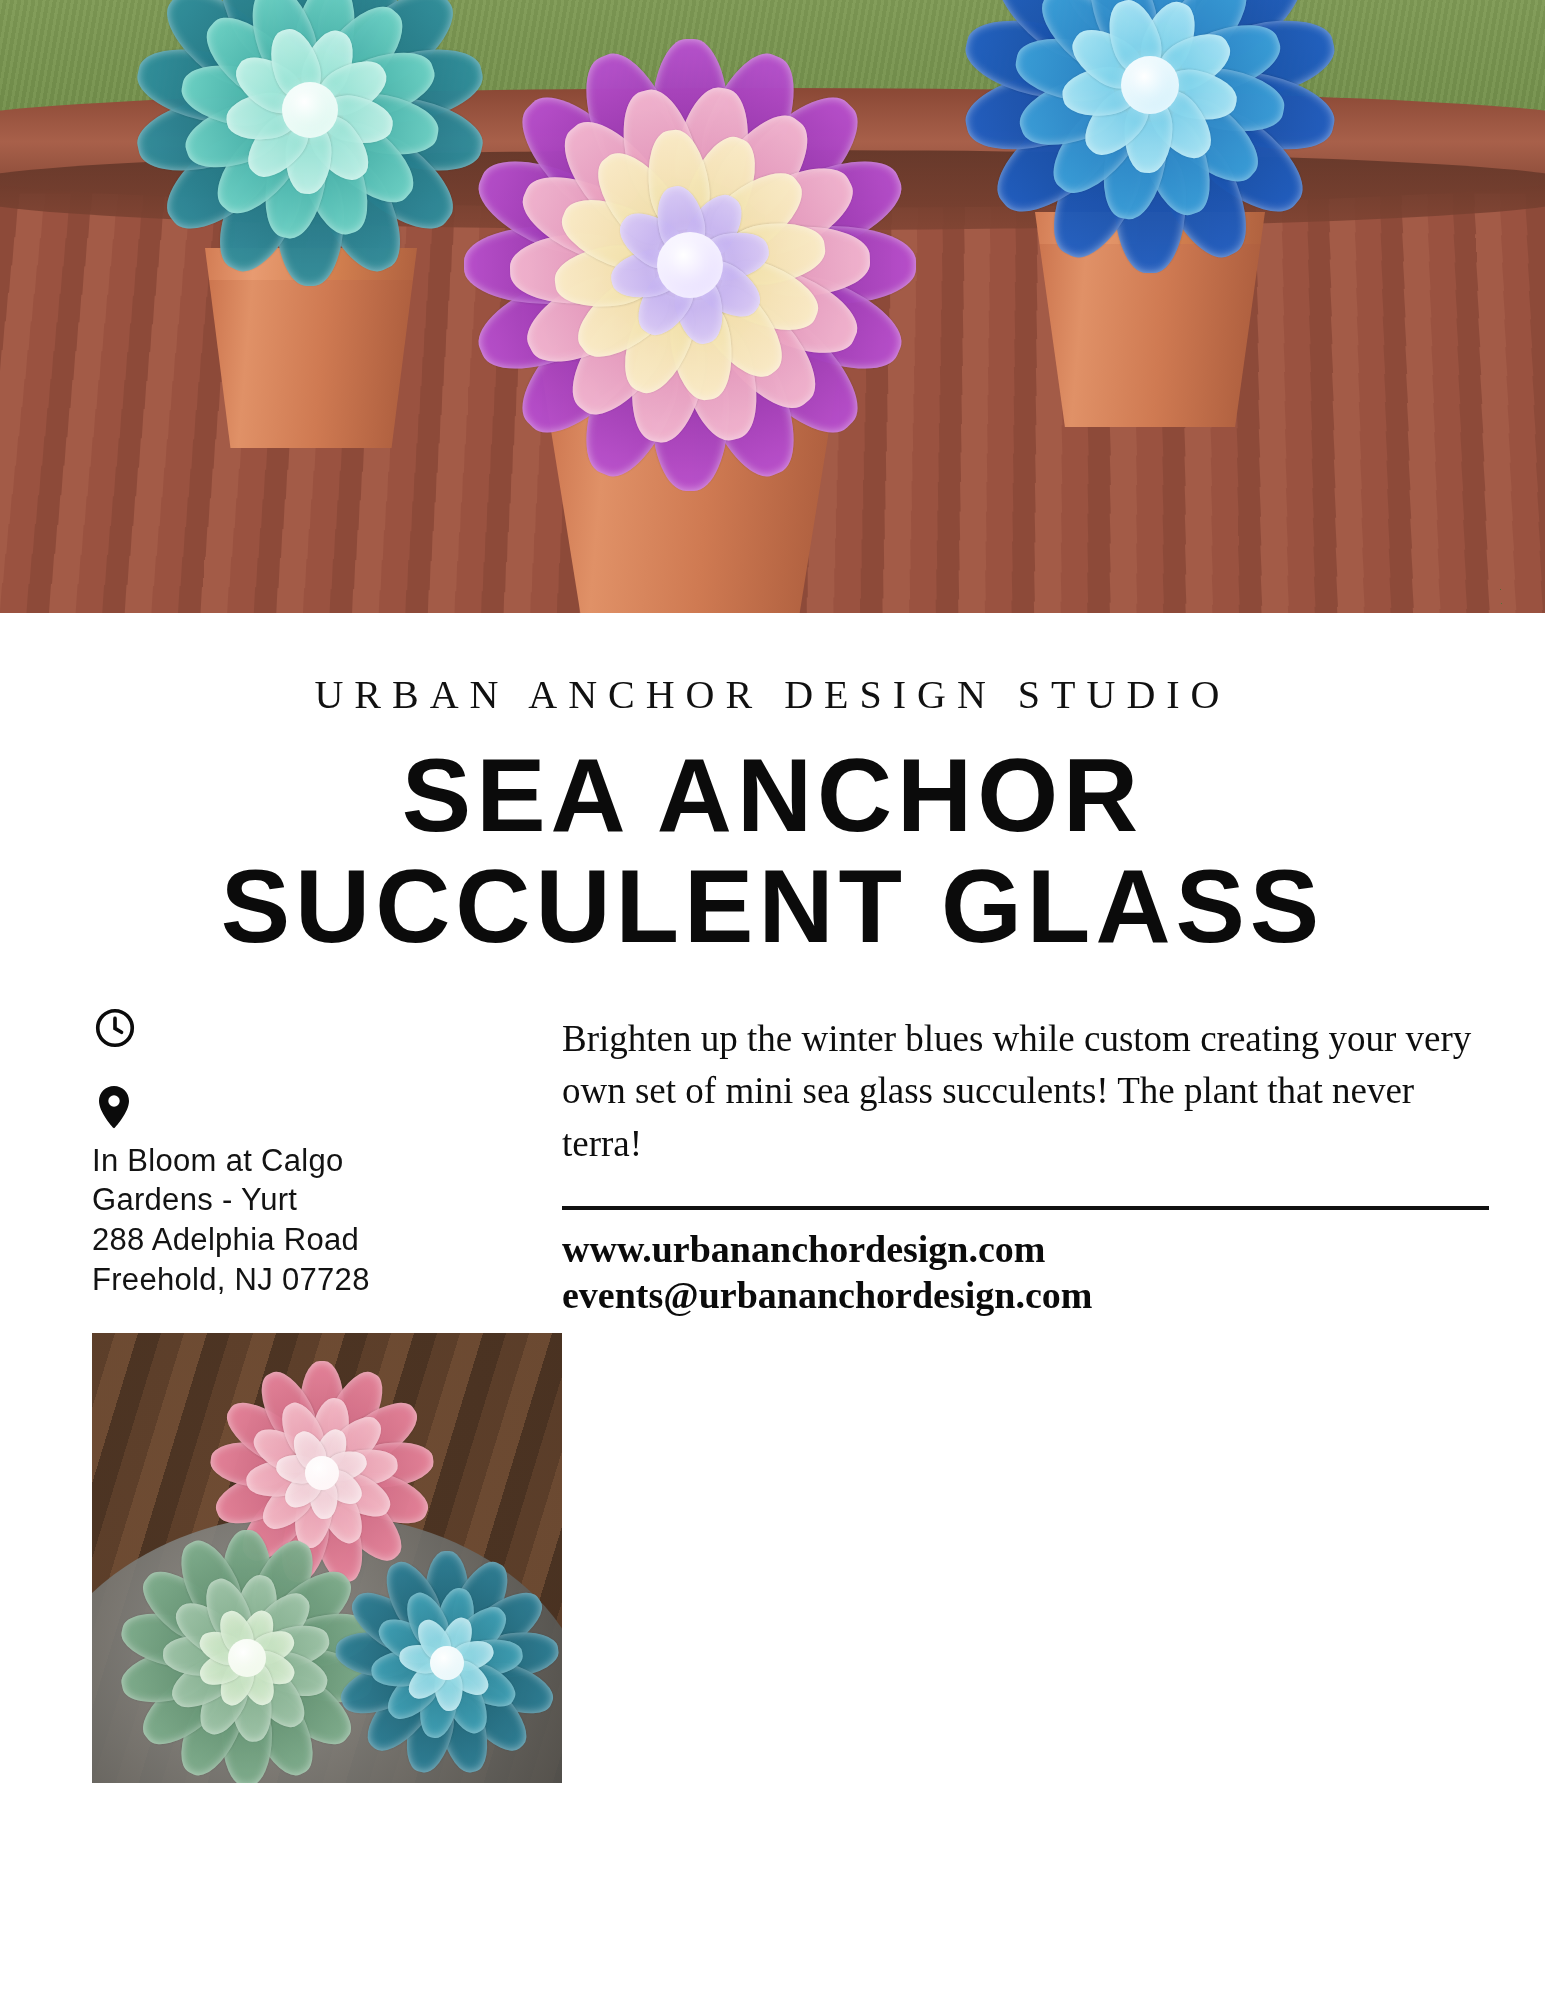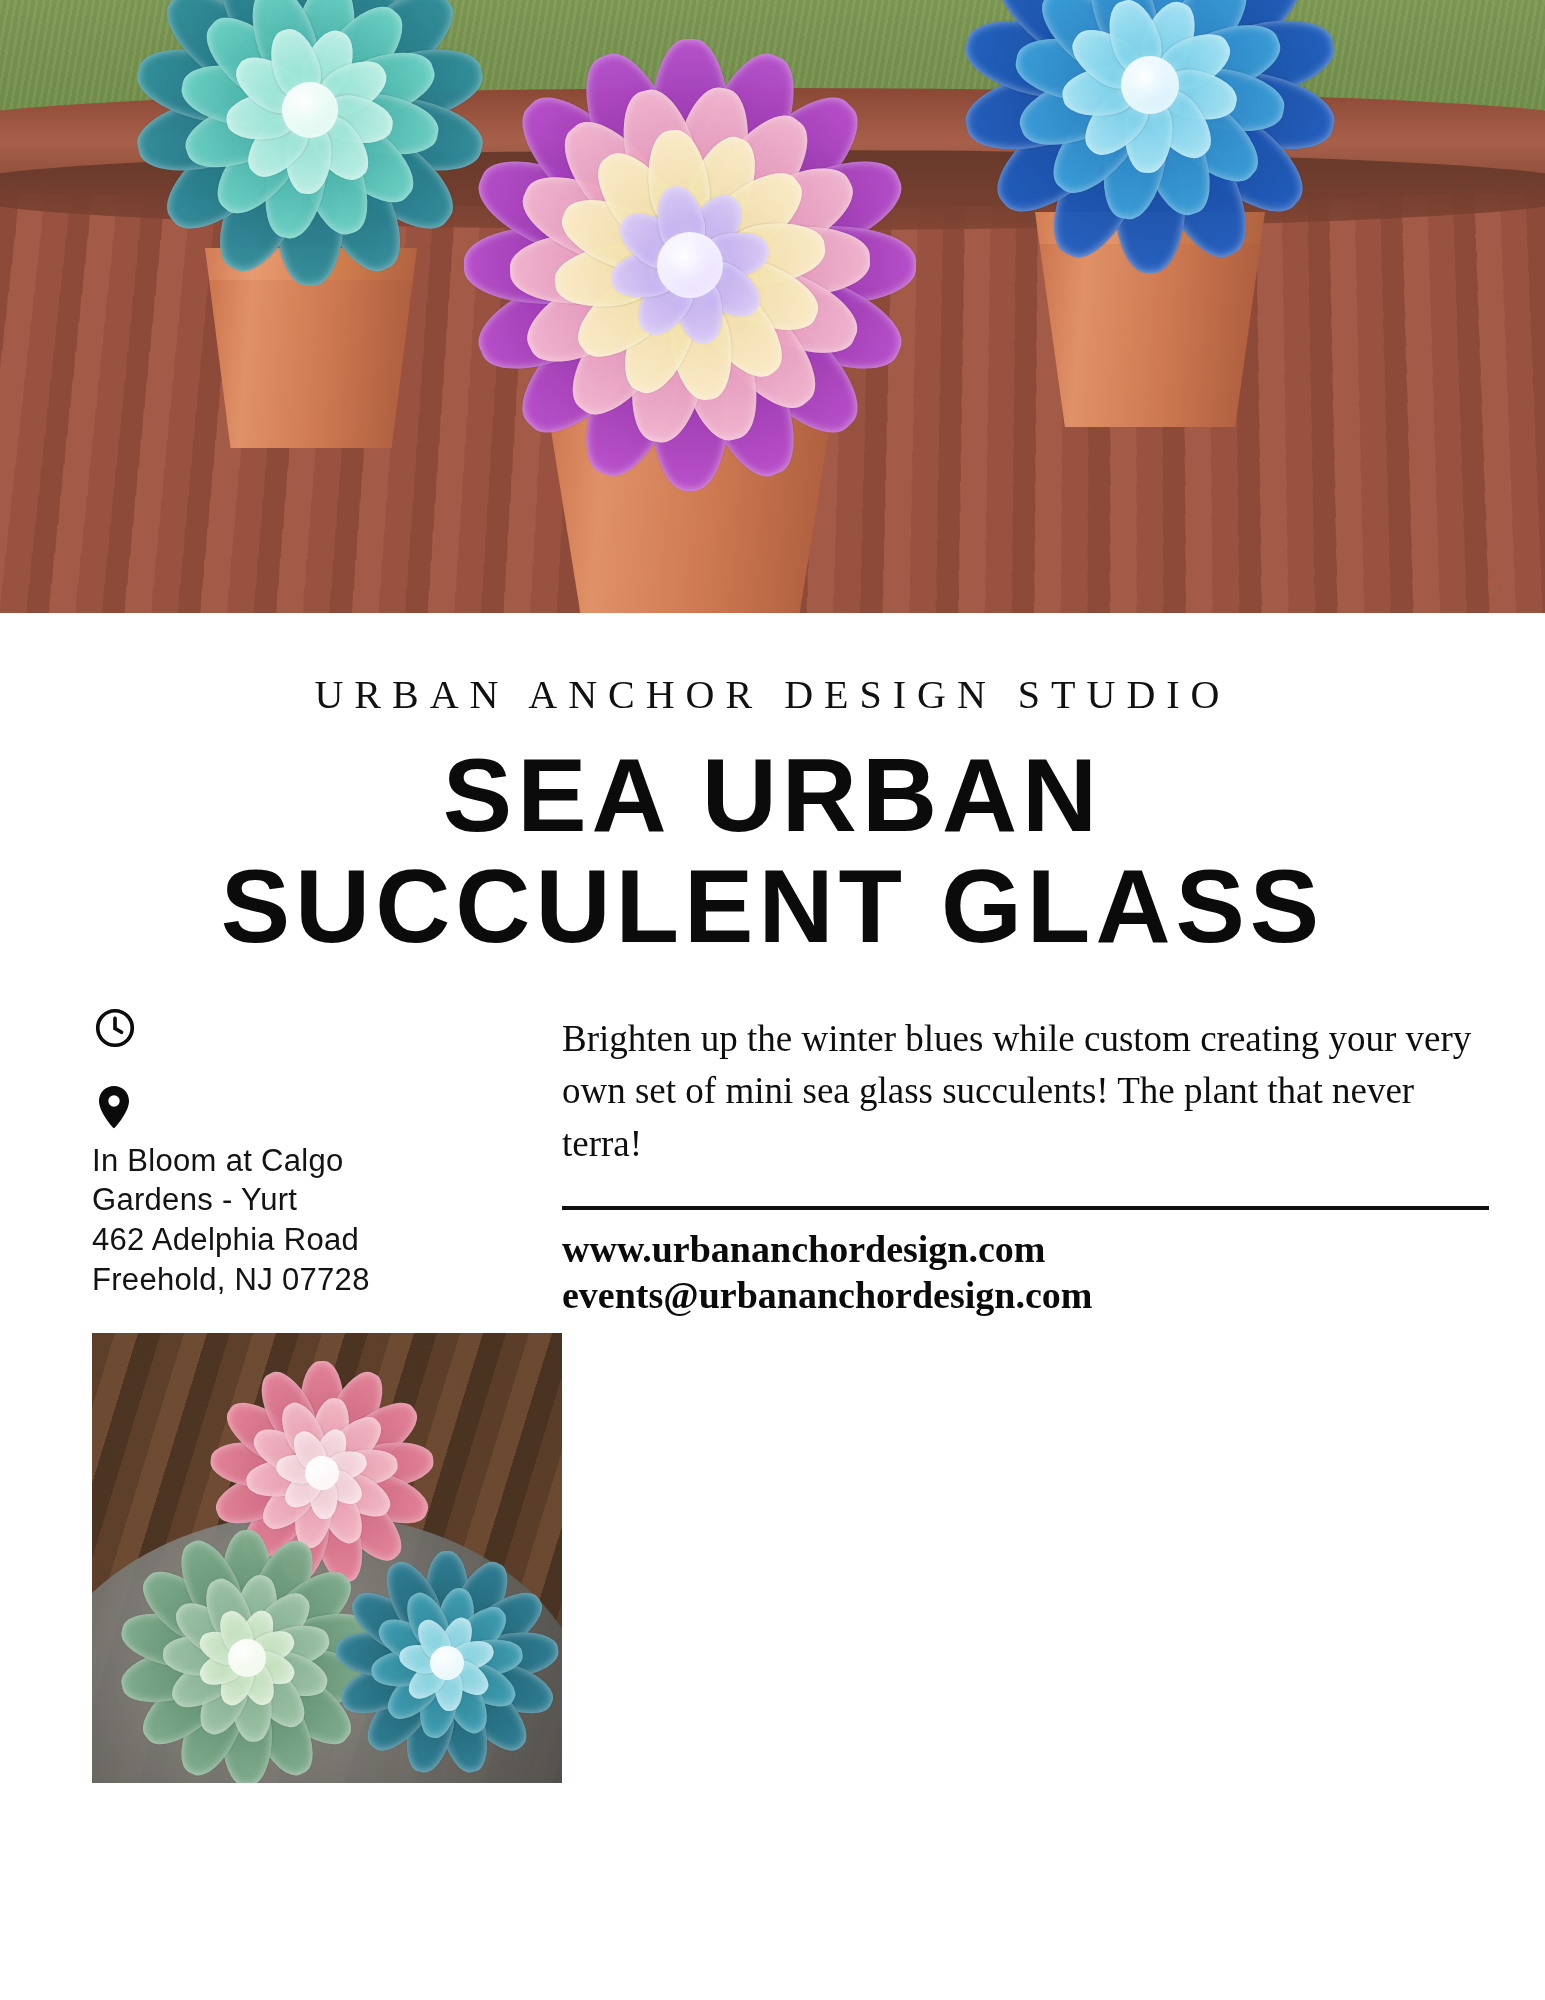--- a/index.html
+++ b/index.html
@@ -346,21 +346,21 @@
           <div class="core" style="width: 66px; height: 66px; left: -33px; top: -33px; background: radial-gradient(circle at 40% 35%, rgb(255, 255, 255) 0%, rgb(230, 220, 255) 70%);"></div>
         </div>
     </div>
   </div>
 
   <div class="content">
 
     <div class="studio-name">URBAN ANCHOR DESIGN STUDIO</div>
 
     <div class="title">
-      <div>SEA URBAN</div>
+      <div>SEA ANCHOR</div>
       <div>SUCCULENT GLASS</div>
     </div>
 
     <div class="cols">
 
       <div class="left-col">
 
         <div class="info-block">
           <div class="icon-row">
             <svg width="46" height="46" viewBox="0 0 24 24" fill="none" stroke="#0b0b0b" stroke-width="1.9">
@@ -372,21 +372,21 @@
 
         <div class="info-block">
           <div class="icon-row">
             <svg width="44" height="50" viewBox="0 0 24 28" fill="#0b0b0b">
               <path d="M12 0.6C7.3 0.6 3.6 4.3 3.6 9c0 6.2 7.3 14.3 8 15 .2.2.6.2.8 0 .7-.7 8-8.8 8-15 0-4.7-3.7-8.4-8.4-8.4z"></path>
               <circle cx="12" cy="9" r="3.2" fill="#ffffff"></circle>
             </svg>
           </div>
           <div class="info-text">In Bloom at Calgo
 Gardens - Yurt
-462 Adelphia Road
+288 Adelphia Road
 Freehold, NJ 07728</div>
         </div>
 
         <div class="photo2">
           <div class="wood"></div>
           <div class="tray"></div>
           <div class="flower" style="left:230px; top:140px;">
               <div id="g1">
                 <div class="petal" style="width: 44px; height: 76px; left: -22px; top: -76px; background: linear-gradient(rgb(232, 132, 156) 0%, rgb(207, 106, 132) 100%); transform: rotate(0deg) translateY(-36px);"></div>
                 <div class="petal" style="width: 44px; height: 76px; left: -22px; top: -76px; background: linear-gradient(rgb(232, 132, 156) 0%, rgb(207, 106, 132) 100%); transform: rotate(27.6923deg) translateY(-36px);"></div>

